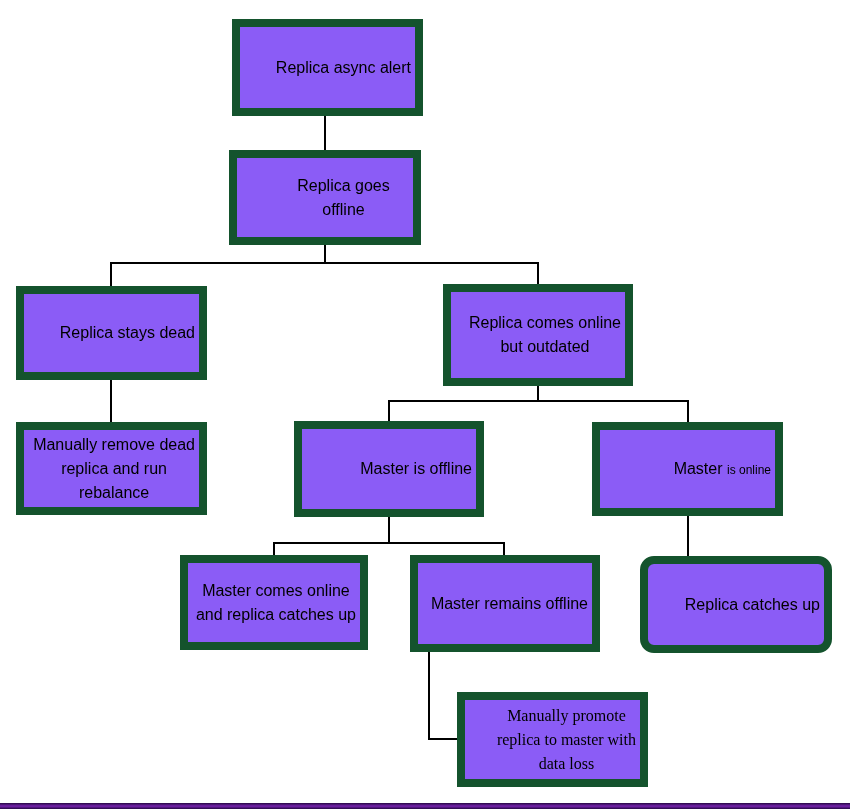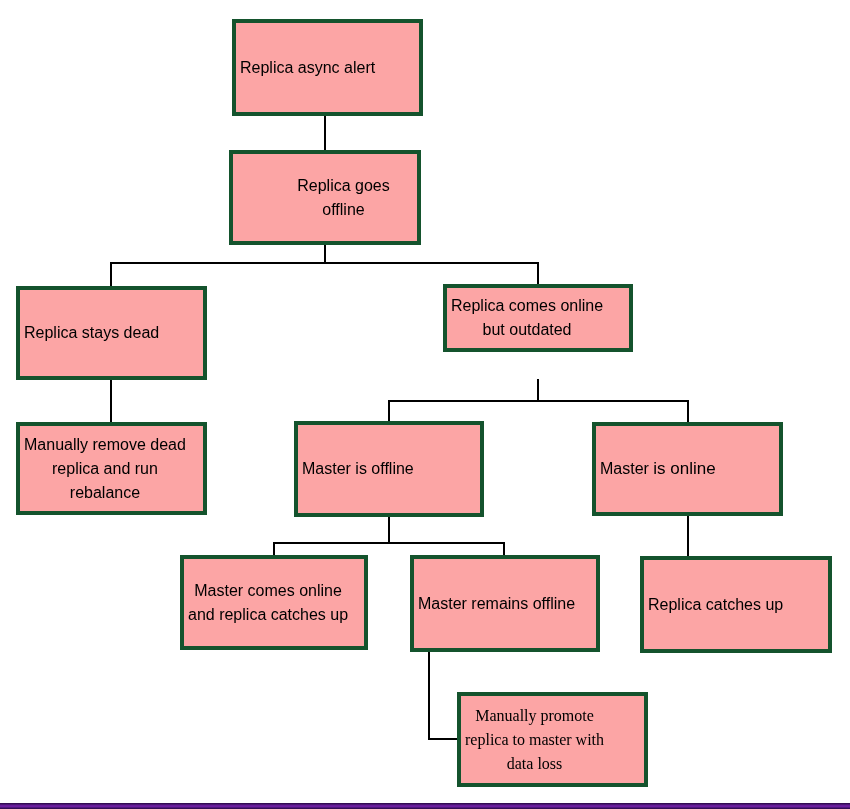--- a/index.html
+++ b/index.html
@@ -11,37 +11,37 @@
   .canvas {
     position: relative;
     width: 850px;
     height: 809px;
     background: #ffffff;
     overflow: hidden;
   }
   .node {
     position: absolute;
     box-sizing: border-box;
-    border: 4px solid #14532d;
-    background: #fca5a5;
+    border: 8px solid #14532d;
+    background: #8b5cf6;
     display: flex;
     align-items: center;
-    justify-content: flex-start;
+    justify-content: flex-end;
     text-align: center;
     z-index: 2;
   }
   .node-label {
     font-size: 16px;
     line-height: 1.5;
     color: #000000;
     white-space: pre-line;
     padding: 0 4px;
   }
   .node-label .small-suffix {
-    font-size: 17px;
+    font-size: 12px;
   }
   .edge {
     position: absolute;
     background: #000000;
     z-index: 1;
   }
   .accent-bar {
     position: absolute;
     left: 0;
     top: 803px;
@@ -85,21 +85,21 @@
   </div>
 
   <div class="node" style="left:229px;top:150px;width:192px;height:95px;padding-left:37px;">
     <div class="node-label">Replica goes offline</div>
   </div>
 
   <div class="node" style="left:16px;top:286px;width:191px;height:94px;">
     <div class="node-label">Replica stays dead</div>
   </div>
 
-  <div class="node" style="left:443px;top:284px;width:190px;height:68px;">
+  <div class="node" style="left:443px;top:284px;width:190px;height:102px;">
     <div class="node-label">Replica comes online
 but outdated</div>
   </div>
 
   <div class="node" style="left:294px;top:421px;width:190px;height:96px;">
     <div class="node-label">Master is offline</div>
   </div>
 
   <div class="node" style="left:16px;top:422px;width:191px;height:93px;">
     <div class="node-label">Manually remove dead
@@ -113,21 +113,21 @@
 
   <div class="node" style="left:180px;top:555px;width:188px;height:95px;">
     <div class="node-label">Master comes online
 and replica catches up</div>
   </div>
 
   <div class="node" style="left:410px;top:555px;width:190px;height:97px;">
     <div class="node-label">Master remains offline</div>
   </div>
 
-  <div class="node" style="left:640px;top:556px;width:192px;height:97px;">
+  <div class="node" style="left:640px;top:556px;width:192px;height:97px;border-radius:14px;">
     <div class="node-label">Replica catches up</div>
   </div>
 
   <div class="node" style="left:457px;top:692px;width:191px;height:95px;font-family:Liberation Serif, serif;">
     <div class="node-label">Manually promote
 replica to master with
 data loss</div>
   </div>
 
   <div class="accent-bar" style="background: linear-gradient(rgb(37, 9, 67) 0%, rgb(107, 31, 160) 45%, rgb(107, 31, 160) 60%, rgb(37, 9, 67) 100%);"></div>

